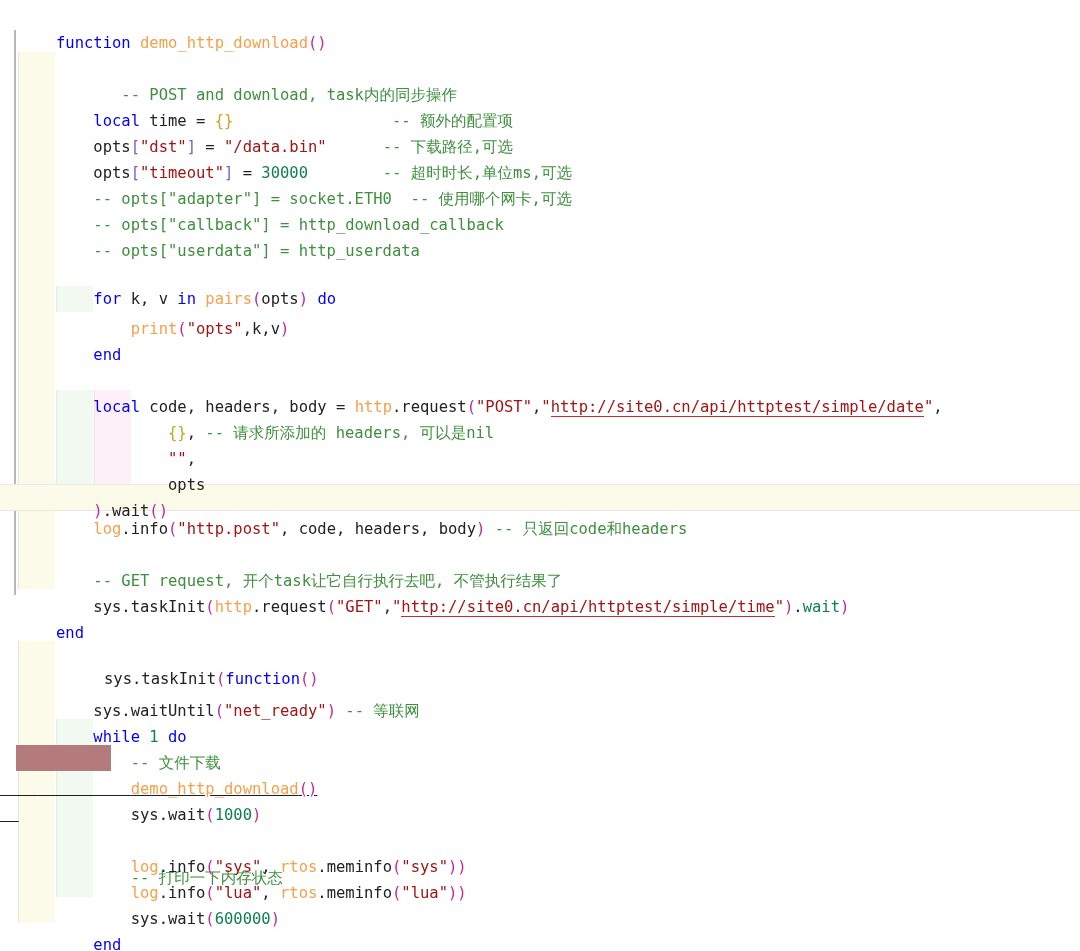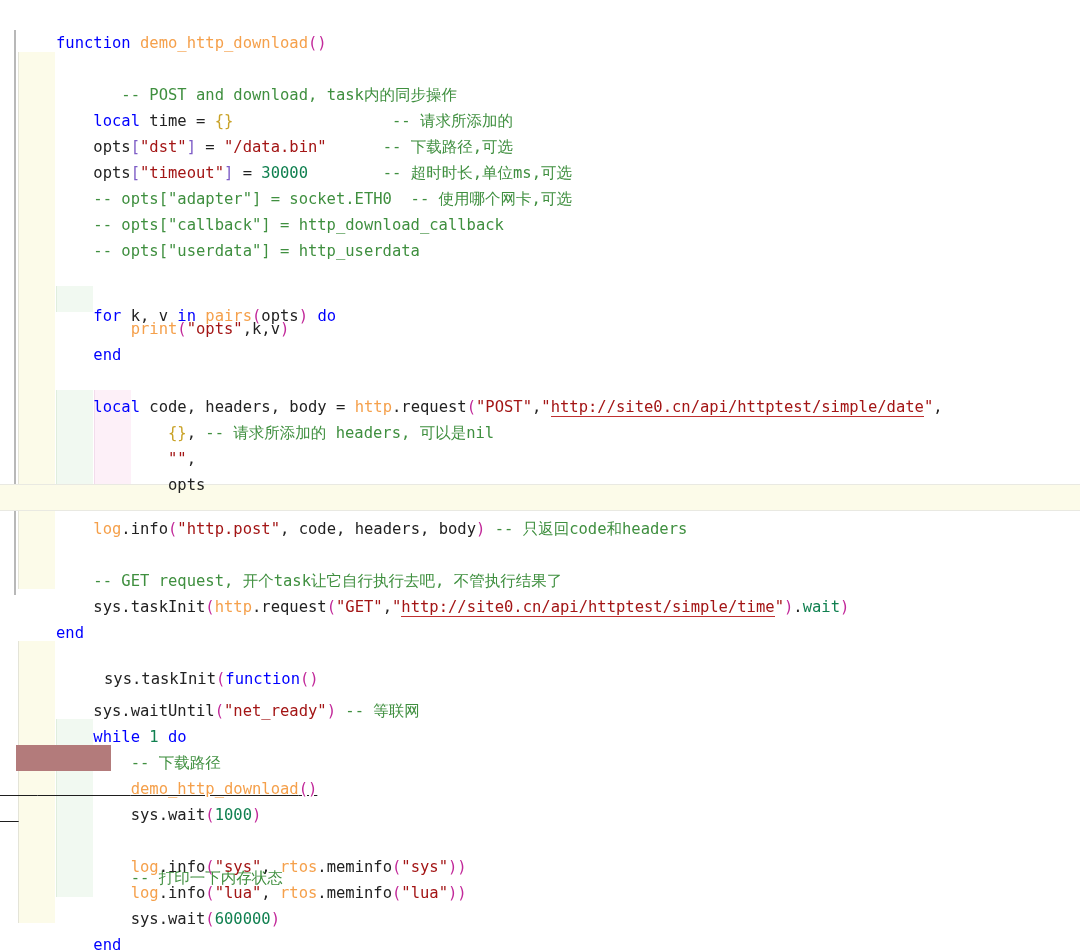--- a/index.html
+++ b/index.html
@@ -112,21 +112,21 @@
 
   <div class="line" style="top:4px;">
     <span class="t"><span class="pl">  </span><span class="kw">function</span><span class="pl"> </span><span class="fn">demo_http_download</span><span class="punc">()</span></span>
   </div>
 
   <div class="line" style="top:56px;padding-left:28px;">
     <span class="t"><span class="pl">      </span><span class="cmt">-- POST and download, task内的同步操作</span></span>
   </div>
 
   <div class="line" style="top:82px;">
-    <span class="t"><span class="pl">      </span><span class="kw">local</span><span class="pl"> time = </span><span class="tbl">{}</span><span class="pl">                 </span><span class="cmt">-- 请求所添加的</span></span>
+    <span class="t"><span class="pl">      </span><span class="kw">local</span><span class="pl"> time = </span><span class="tbl">{}</span><span class="pl">                 </span><span class="cmt">-- 额外的配置项</span></span>
   </div>
 
   <div class="line" style="top:108px;">
     <span class="t"><span class="pl">      opts</span><span class="brk">[</span><span class="str">"dst"</span><span class="brk">]</span><span class="pl"> = </span><span class="str">"/data.bin"</span><span class="pl">      </span><span class="cmt">-- 下载路径,可选</span></span>
   </div>
 
   <div class="line" style="top:134px;">
     <span class="t"><span class="pl">      opts</span><span class="brk">[</span><span class="str">"timeout"</span><span class="brk">]</span><span class="pl"> = </span><span class="num">30000</span><span class="pl">        </span><span class="cmt">-- 超时时长,单位ms,可选</span></span>
   </div>
 
@@ -135,21 +135,21 @@
   </div>
 
   <div class="line" style="top:186px;">
     <span class="t"><span class="pl">      </span><span class="cmt">-- opts["callback"] = http_download_callback</span></span>
   </div>
 
   <div class="line" style="top:212px;">
     <span class="t"><span class="pl">      </span><span class="cmt">-- opts["userdata"] = http_userdata</span></span>
   </div>
 
-  <div class="line" style="top:277px;">
+  <div class="line" style="top:260px;">
     <span class="t"><span class="pl">      </span><span class="kw">for</span><span class="pl"> k, v </span><span class="kw">in</span><span class="pl"> </span><span class="fn">pairs</span><span class="punc">(</span><span class="pl">opts</span><span class="punc">)</span><span class="pl"> </span><span class="kw">do</span></span>
   </div>
 
   <div class="line" style="top:290px;">
     <span class="t"><span class="pl">          </span><span class="fn">print</span><span class="punc">(</span><span class="str">"opts"</span><span class="pl">,k,v</span><span class="punc">)</span></span>
   </div>
 
   <div class="line" style="top:316px;">
     <span class="t"><span class="pl">      </span><span class="kw">end</span></span>
   </div>
@@ -163,20 +163,23 @@
   </div>
 
   <div class="line" style="top:420px;">
     <span class="t"><span class="pl">              </span><span class="str">""</span><span class="pl">,</span></span>
   </div>
 
   <div class="line" style="top:446px;">
     <span class="t"><span class="pl">              opts</span></span>
   </div>
 
+  <div class="line" style="top:472px;">
+    <span class="t"><span class="pl">      </span><span class="punc">)</span><span class="pl">.wait</span><span class="punc">()</span></span>
+  </div>
 
   <div class="line" style="top:490px;">
     <span class="t"><span class="pl">      </span><span class="fn">log</span><span class="pl">.info</span><span class="punc">(</span><span class="str">"http.post"</span><span class="pl">, code, headers, body</span><span class="punc">)</span><span class="pl"> </span><span class="cmt">-- 只返回code和headers</span></span>
   </div>
 
   <div class="line" style="top:542px;">
     <span class="t"><span class="pl">      </span><span class="cmt">-- GET request, 开个task让它自行执行去吧, 不管执行结果了</span></span>
   </div>
 
   <div class="line" style="top:568px;">
@@ -194,21 +197,21 @@
 
   <div class="line" style="top:672px;">
     <span class="t"><span class="pl">      sys.waitUntil</span><span class="punc">(</span><span class="str">"net_ready"</span><span class="punc">)</span><span class="pl"> </span><span class="cmt">-- 等联网</span></span>
   </div>
 
   <div class="line" style="top:698px;">
     <span class="t"><span class="pl">      </span><span class="kw">while</span><span class="pl"> </span><span class="num">1</span><span class="pl"> </span><span class="kw">do</span></span>
   </div>
 
   <div class="line" style="top:724px;">
-    <span class="t"><span class="pl">          </span><span class="cmt">-- 下载路径</span></span>
+    <span class="t"><span class="pl">          </span><span class="cmt">-- 文件下载</span></span>
   </div>
 
   <div class="line" style="top:750px;text-decoration:underline;">
     <span class="t"><span class="pl">          </span><span class="fn">demo_http_download</span><span class="punc">()</span></span>
   </div>
 
   <div class="line" style="top:776px;">
     <span class="t"><span class="pl">          sys.wait</span><span class="punc">(</span><span class="num">1000</span><span class="punc">)</span></span>
   </div>
 

